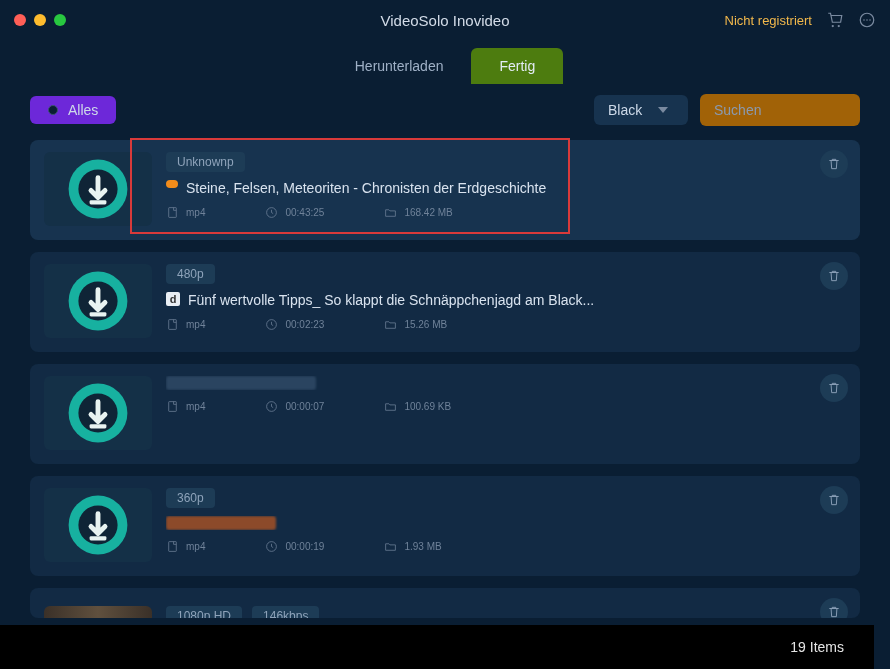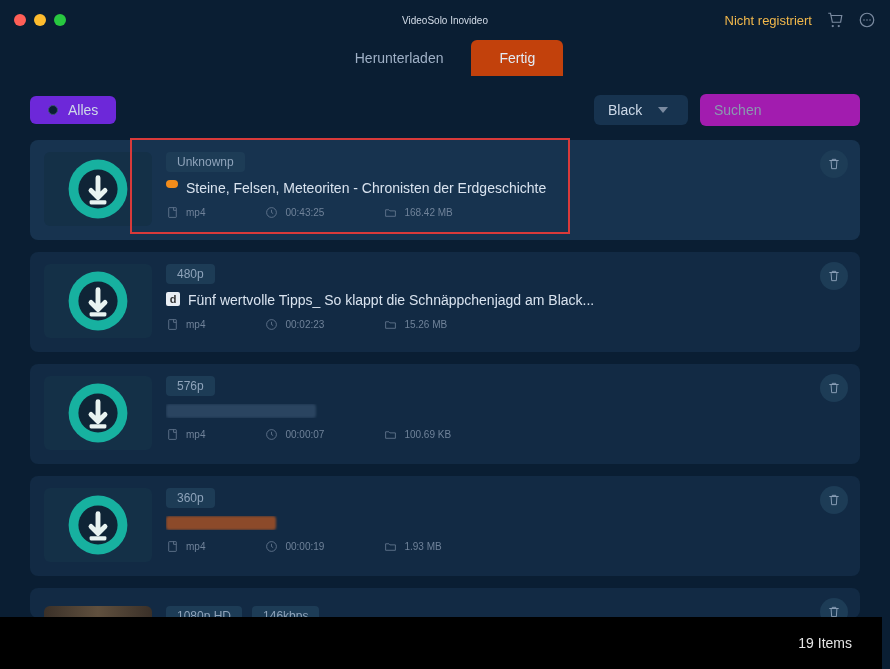--- a/index.html
+++ b/index.html
@@ -22,44 +22,44 @@
 .traffic-lights { display: flex; gap: 8px; }
 .traffic-lights span { width: 12px; height: 12px; border-radius: 50%; display:block; }
 .tl-close { background: #ff5f57; }
 .tl-min { background: #febc2e; }
 .tl-max { background: #28c840; }
 .window-title {
   position: absolute;
   left: 50%;
   transform: translateX(-50%);
   color: #d3dce8;
-  font-size: 10px;
+  font-size: 15px;
 }
 .header-right {
   margin-left: auto;
   display: flex;
   align-items: center;
   gap: 14px;
 }
 .not-registered { color: #f2b84b; font-size: 13px; }
 .header-icon { width: 18px; height: 18px; display:flex; align-items:center; justify-content:center; fill:#7a8aa0; cursor:pointer; }
 .tabs-row {
   display: flex;
   justify-content: center;
   height: 44px;
-  align-items: flex-start;
+  align-items: flex-end;
 }
 .tab {
   padding: 10px 28px;
   color: #9fb0c6;
   font-size: 14px;
   cursor: pointer;
 }
 .tab.active {
-  background: #c2410c;
+  background: #4d7c0f;
   color: #e3ecf6;
   border-top-left-radius: 6px;
   border-top-right-radius: 6px;
 }
 .toolbar {
   display: flex;
   align-items: center;
   padding: 10px 30px;
   gap: 12px;
 }
@@ -82,21 +82,21 @@
   display: flex;
   align-items: center;
   gap: 16px;
   color: #cdd9e8;
   font-size: 14px;
   cursor: pointer;
   min-width: 94px;
 }
 .chev-down { width:0;height:0;border-left:5px solid transparent;border-right:5px solid transparent;border-top:6px solid #7a8aa0; }
 .search-input {
-  background: #a21caf;
+  background: #a16207;
   border: none;
   padding: 8px 14px;
   border-radius: 6px;
   color: #cdd9e8;
   font-size: 14px;
   width: 160px;
   outline: none;
 }
 .search-input::placeholder { color: #8a9ab0; }
 .list { padding: 4px 30px 0 30px; }
@@ -173,22 +173,22 @@
   display: flex;
   align-items: center;
   justify-content: center;
   cursor: pointer;
 }
 .trash-btn svg { width: 14px; height: 14px; fill: #8ea3ba; }
 .footer {
   position: absolute;
   bottom: 0;
   left: 0;
-  right: 8px;
-  height: 52px;
+  right: 16px;
+  height: 44px;
   background: #000000;
   display: flex;
   align-items: center;
   justify-content: flex-end;
   padding: 0 30px;
   color: #e5e5e5;
   font-size: 14px;
 }
 </style>
 </head>
@@ -341,23 +341,20 @@
       <div class="item">
         <div class="thumb">
           <svg viewBox="0 0 100 100">
             <circle cx="50" cy="50" r="42" fill="#17b1a0"></circle>
             <circle cx="50" cy="50" r="28" fill="#0f2436"></circle>
             <path d="M50 34 L50 60 M40 52 L50 62 L60 52" stroke="#e8f3f1" stroke-width="7" fill="none" stroke-linecap="round" stroke-linejoin="round"></path>
             <rect x="38" y="66" width="24" height="6" fill="#e8f3f1" rx="2"></rect>
           </svg>
         </div>
         <div class="details">
-          <div class="badges-line">
-            <span class="badge">576p</span>
-          </div>
           <div class="title-line">
             <span class="title-blur"></span>
           </div>
           <div class="meta-line">
       <span class="meta">
               <svg viewBox="0 0 24 24">
                 <rect x="5" y="3" width="14" height="18" rx="1"></rect>
                 <path d="M14 3v5h5"></path>
               </svg>
               <span>mp4</span>

